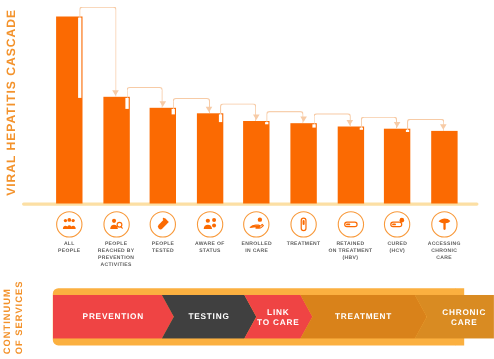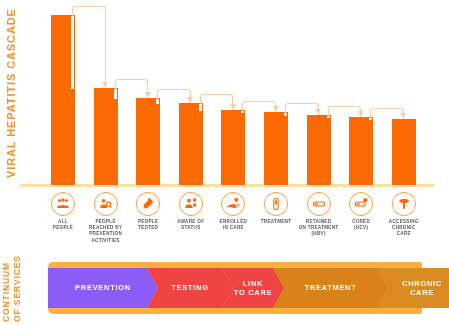--- a/index.html
+++ b/index.html
@@ -290,21 +290,21 @@
 
 <div class="vtitle" id="continuum-title">
   <span>CONTINUUM</span>
   <span>OF SERVICES</span>
 </div>
 
 <div id="continuum-band">
   <div class="band-base"></div>
   <div class="band-tip"></div>
   <div id="chev-layer">
-      <div class="chev first" style="left: 0px; width: 110px; background: #8b5cf6;"><span>PREVENTION</span></div>
-      <div class="chev" style="left: 99px; width: 86px; background: #ef4444;"><span>TESTING</span></div>
+      <div class="chev first" style="left: 0px; width: 110px; background: #ef4444;"><span>PREVENTION</span></div>
+      <div class="chev" style="left: 99px; width: 86px; background: #404040;"><span>TESTING</span></div>
       <div class="chev" style="left: 174px; width: 62px; background: #ef4444;"><span>LINK
 TO CARE</span></div>
       <div class="chev" style="left: 225px; width: 115px; background: rgb(217, 130, 26);"><span>TREATMENT</span></div>
       <div class="chev" style="left: 329px; width: 90px; background: rgb(217, 139, 34);"><span>CHRONIC
 CARE</span></div>
     </div>
 </div>
 
 </body></html>

